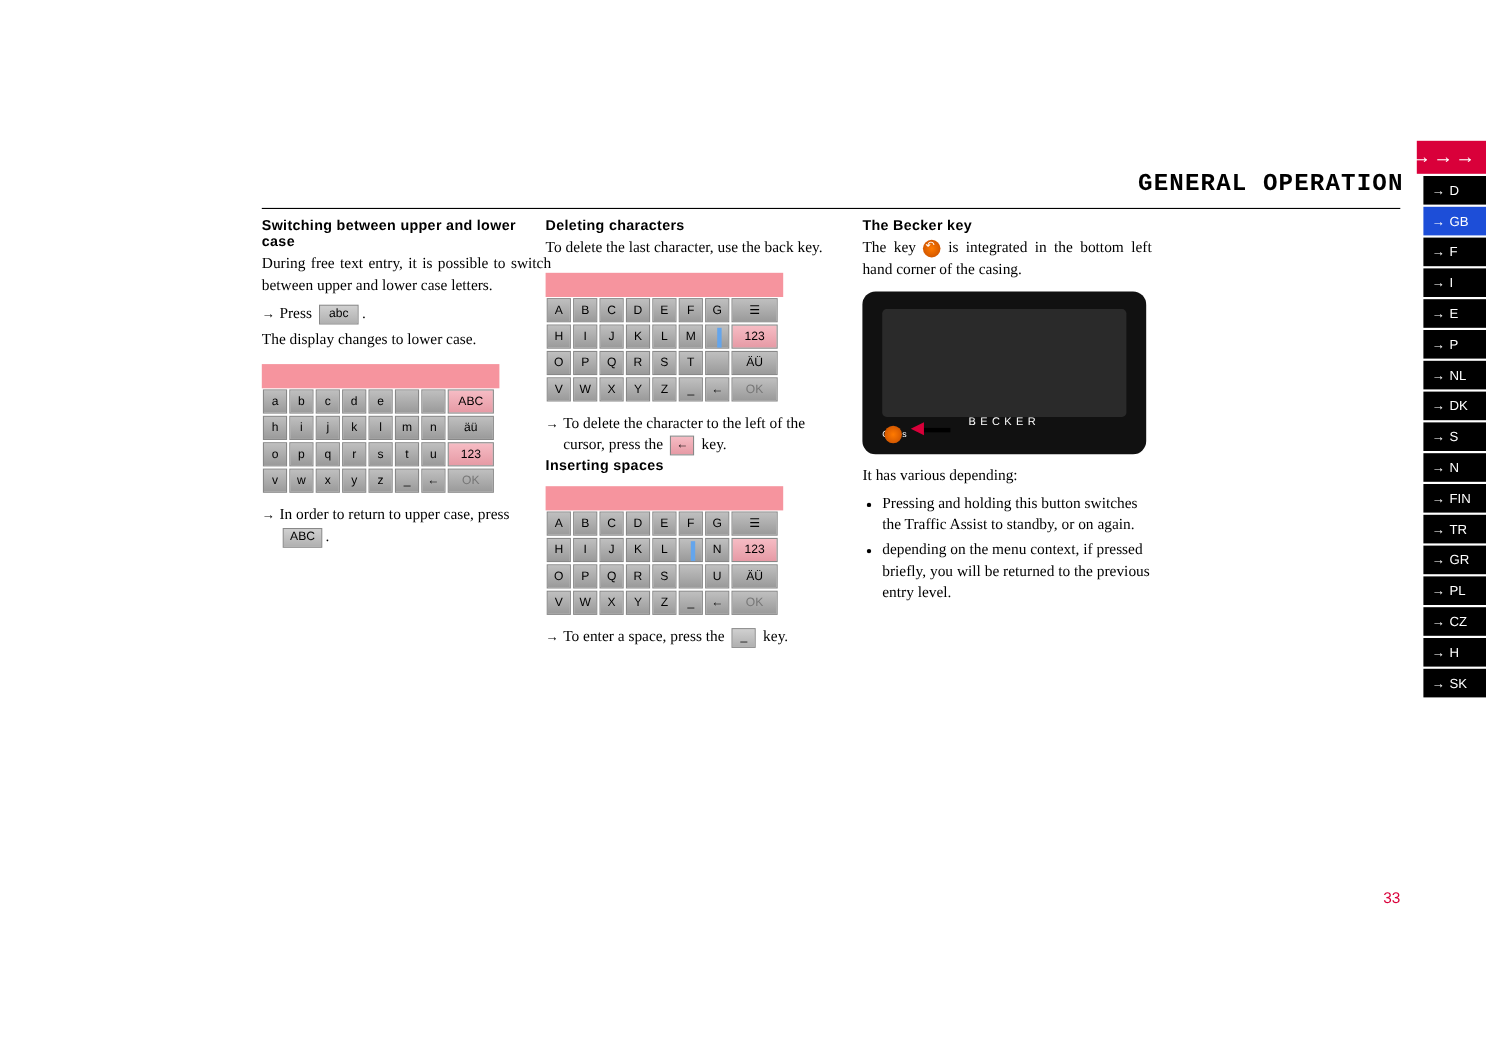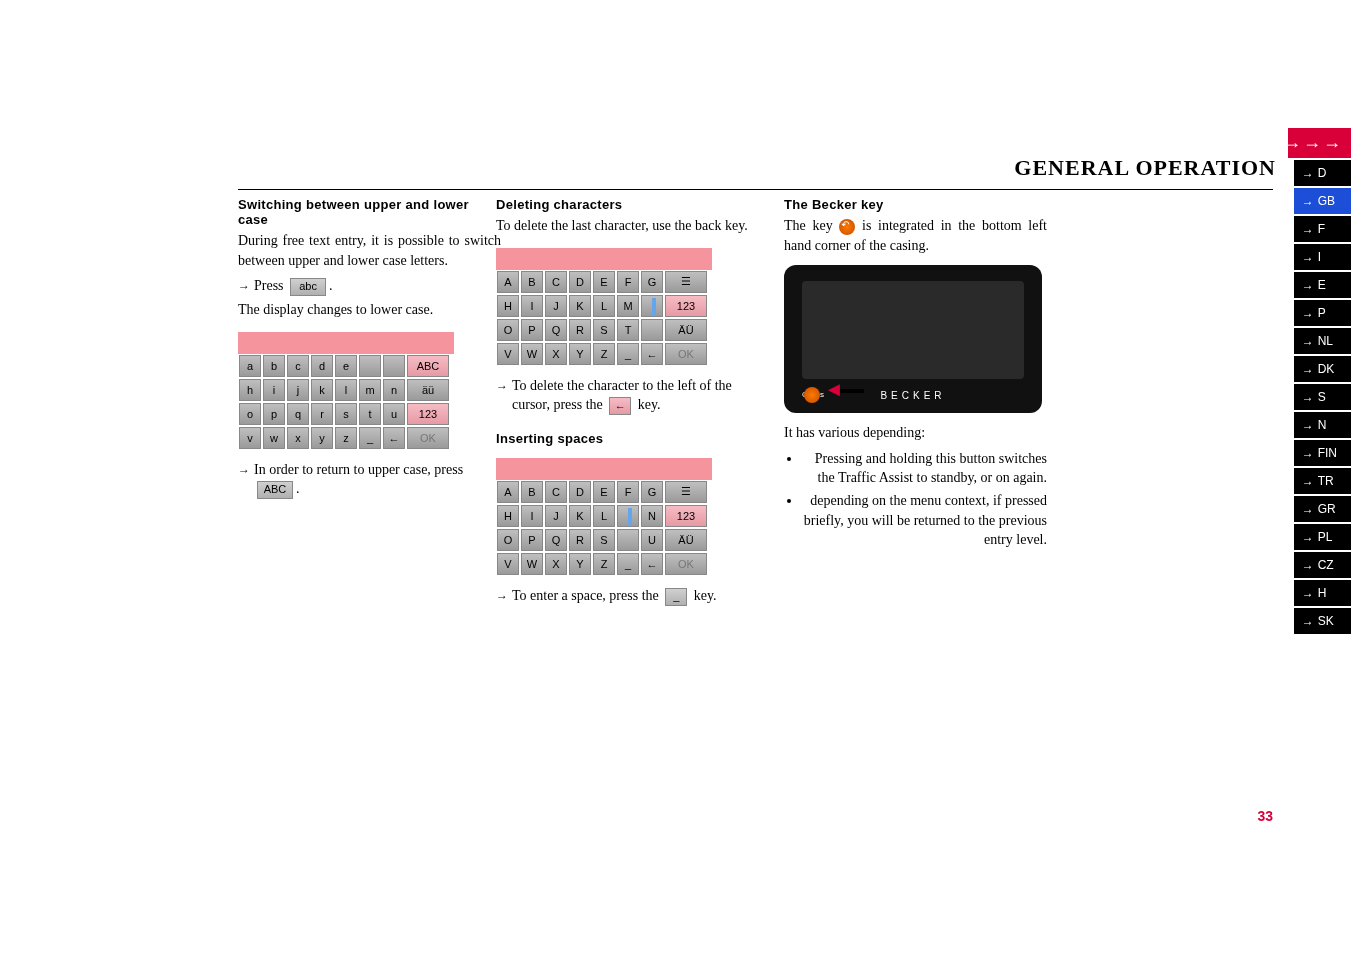--- a/index.html
+++ b/index.html
@@ -3,21 +3,21 @@
 <meta charset="utf-8">
 <style>
 * { margin:0; padding:0; box-sizing:border-box; }
 body { font-family:"Times New Roman",serif; font-size:14px; width:1351px; height:954px; position:relative; background:#fff; color:#000; }
 .side-tabs { position:absolute; right:0; top:160px; }
 .tab { background:#000; color:#fff; font-family:Arial,sans-serif; font-size:12px; padding:6px 14px 6px 8px; margin-bottom:2px; white-space:nowrap; }
 .tab.accent { background:#1d4ed8; }
 .tab .arr { margin-right:4px; }
 .accent-block { position:absolute; right:0; top:128px; width:63px; height:30px; background:#d9003a; }
 .arrows { position:absolute; right:12px; top:160px; color:#fff; font-size:18px; letter-spacing:2px; z-index:2; }
-.header { position:absolute; right:75px; top:155px; font-family:Liberation Serif, serif; font-size:22px; font-weight:bold; letter-spacing:1px; }
+.header { position:absolute; right:75px; top:155px; font-family:Liberation Mono, monospace; font-size:22px; font-weight:bold; letter-spacing:1px; }
 .hr { position:absolute; left:238px; right:78px; top:189px; border-top:1px solid #000; }
 .col { position:absolute; top:197px; width:263px; }
 .col1 { left:238px; }
 .col2 { left:496px; }
 .col3 { left:784px; }
 .h-sans { font-family:Arial,sans-serif; font-weight:bold; font-size:13px; letter-spacing:0.3px; }
 p { margin-top:4px; line-height:1.4; text-align:justify; }
 .kb { margin-top:12px; }
 .kbrow { display:flex; }
 .kb .inputbar { height:22px; background:#f6949e; width:216px; }
@@ -28,27 +28,27 @@
 .key.cursor { position:relative; }
 .key.cursor::after { content:""; position:absolute; width:4px; height:18px; background:#64a5ec; left:10px; top:2px; }
 .bullet-line { display:flex; margin-top:6px; line-height:1.4; }
 .bullet-line .arw { font-family:Arial,sans-serif; font-size:12px; margin-right:4px; padding-top:1px; }
 .inline-key { display:inline-flex; align-items:center; justify-content:center; width:36px; height:18px; background:linear-gradient(#d0d0d0,#b0b0b0); border:1px solid #888; font-family:Arial,sans-serif; font-size:11px; vertical-align:middle; margin:0 3px; }
 .inline-key.sm { width:22px; }
 .inline-key.pink { background:linear-gradient(#f6bcc4,#e69aa5); }
 .device { width:258px; height:148px; background:#111; border-radius:12px; position:relative; margin-top:10px; }
 .device .screen { position:absolute; left:18px; top:16px; right:18px; bottom:34px; background:#2a2a2a; border-radius:4px; }
 .device .label { position:absolute; left:18px; bottom:14px; font-family:Arial,sans-serif; font-size:8px; color:#fff; letter-spacing:1px; }
-.device .brand { position:absolute; left:50%; bottom:12px; transform:translateX(-50%); font-family:Arial,sans-serif; font-size:10px; color:#fff; letter-spacing:4px;text-align:center; }
+.device .brand { position:absolute; left:50%; bottom:24px; transform:translateX(-50%); font-family:Arial,sans-serif; font-size:10px; color:#fff; letter-spacing:4px;text-align:center; }
 .device .logo { position:absolute; left:20px; bottom:10px; width:16px; height:16px; border-radius:50%; background:radial-gradient(#ff7a00,#c24a00); }
 .device .arrow-red { position:absolute; left:40px; bottom:12px; color:#d9003a; font-size:20px; font-weight:bold; }
 .device .arrow-stem { position:absolute; left:50px; bottom:20px; width:30px; height:4px; background:#000; }
 .bl { list-style:disc; padding-left:18px; margin-top:6px; }
-.bl li { margin-top:3px; line-height:1.4; text-align:right; }
-.pagenum { position:absolute; right:78px; bottom:130px; color:#d9003a; font-family:Arial,sans-serif; font-weight:bold; font-size:14px; }
+.bl li { margin-top:3px; line-height:1.4; text-align:left; }
+.pagenum { position:absolute; right:78px; bottom:130px; color:#d9003a; font-family:Arial,sans-serif; font-weight:normal; font-size:14px; }
 .round-icon { display:inline-flex; width:16px; height:16px; border-radius:50%; background:radial-gradient(#ff7a00,#c24a00); vertical-align:middle; position:relative; }
 .round-icon::after { content:"↶"; color:#fff; font-size:10px; position:absolute; left:2px; top:-1px; }
 </style>
 </head>
 <body>
 
 <div class="accent-block">
   <span class="arrows" style="position:absolute;right:8px;top:4px;">→→→</span>
 </div>
 
@@ -185,21 +185,21 @@
         <div class="key wide dim">OK</div>
       </div>
     </div>
   <div class="bullet-line" style="margin-top:10px;">
     <span class="arw">→</span>
     <span>
       <span>To delete the character to the left of the cursor, press the</span>
       <span class="inline-key sm pink">←</span><span> key.</span>
     </span>
   </div>
-  <div class="h-sans" style="margin-top:16px;">Inserting spaces</div>
+  <div class="h-sans" style="">Inserting spaces</div>
   <div class="kb" id="kb3">
       <div class="inputbar"></div>
       <div class="kbrow">
         <div class="key">A</div>
         <div class="key">B</div>
         <div class="key">C</div>
         <div class="key">D</div>
         <div class="key">E</div>
         <div class="key">F</div>
         <div class="key">G</div>

